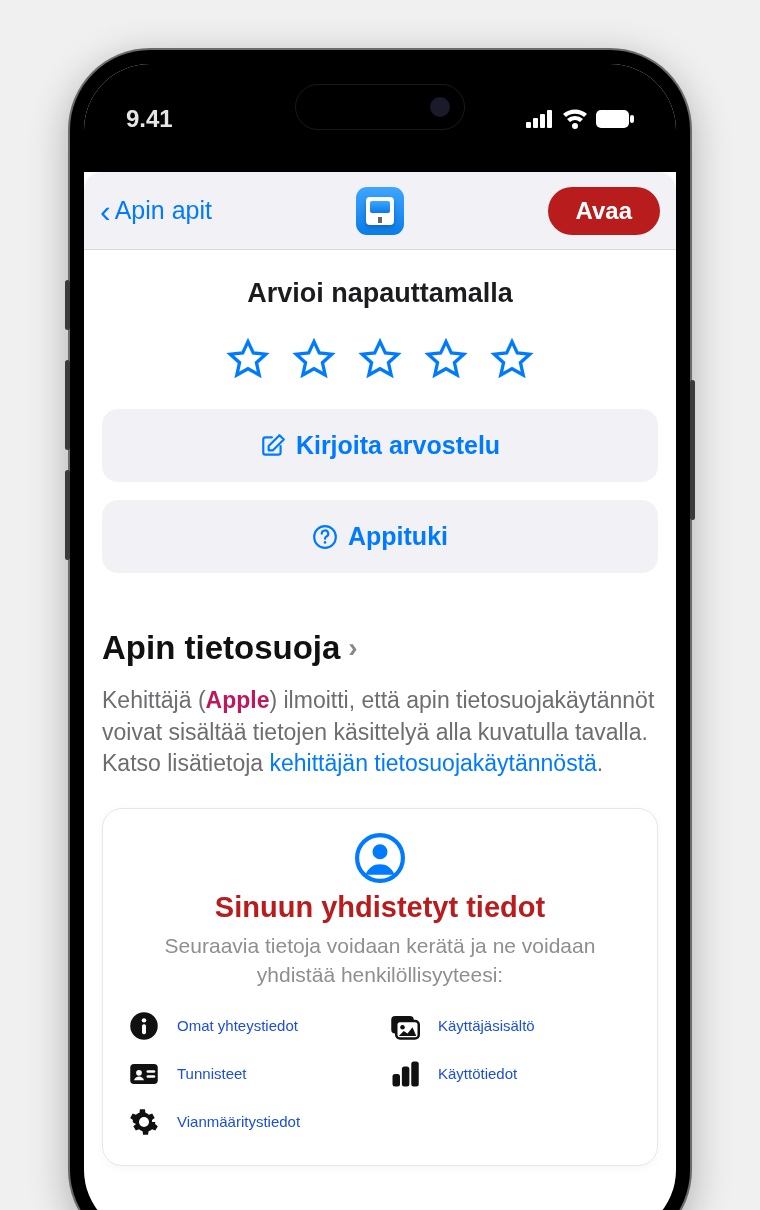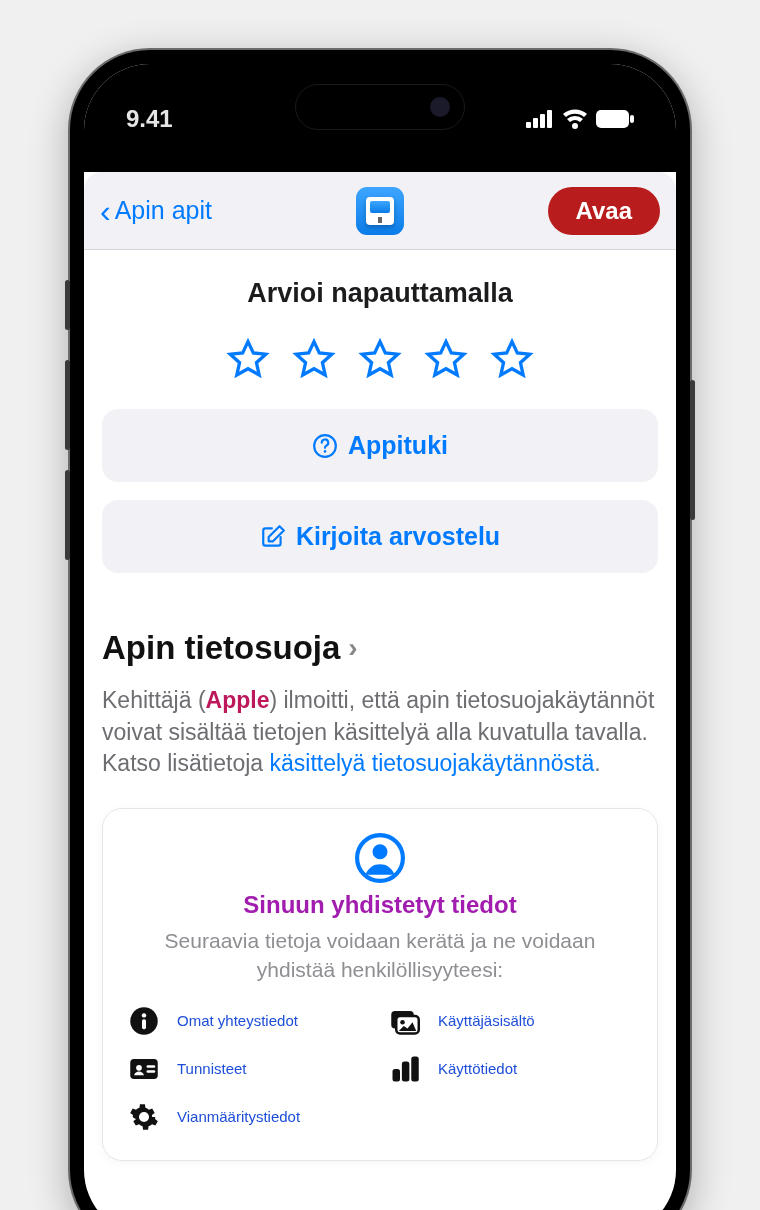--- a/index.html
+++ b/index.html
@@ -212,23 +212,23 @@
     box-shadow: 0 2px 10px rgba(0,0,0,0.04);
   }
   .card-icon {
     display: flex;
     justify-content: center;
     margin-bottom: 8px;
   }
   .card-icon svg { width: 50px; height: 50px; }
   .card-title {
     text-align: center;
-    font-size: 24px;
+    font-size: 29px;
     font-weight: 700;
-    color: #a21caf;
+    color: #b91c1c;
     margin-bottom: 8px;
   }
   .card-sub {
     text-align: center;
     font-size: 21px;
     color: #8e8e93;
     line-height: 1.35;
     margin-bottom: 22px;
   }
   .data-grid {
@@ -320,41 +320,41 @@
           </span>
         <span class="star">
             <svg viewBox="0 0 24 24">
               <path fill="none" stroke="#007aff" stroke-width="1.8" d="M12 2.5l2.9 6.2 6.8.7-5.1 4.6 1.5 6.7L12 17.3l-6.1 3.4 1.5-6.7L2.3 9.4l6.8-.7L12 2.5z"></path>
             </svg>
           </span>
       </div>
 
       <div class="action-btn">
         <svg viewBox="0 0 24 24">
+            <path fill="none" stroke="#007aff" stroke-width="2" stroke-linecap="round" stroke-linejoin="round" d="M11 4H5a2 2 0 0 0-2 2v12a2 2 0 0 0 2 2h12a2 2 0 0 0 2-2v-6 M18 2l4 4L12 16H8v-4L18 2z"></path>
+          </svg>
+        <span>Kirjoita arvostelu</span>
+      </div>
+
+      <div class="action-btn">
+        <svg viewBox="0 0 24 24">
             <circle cx="12" cy="12" r="10" fill="none" stroke="#007aff" stroke-width="2"></circle>
             <path fill="none" stroke="#007aff" stroke-width="2" stroke-linecap="round" d="M9 9a3 3 0 1 1 4.2 2.7c-.8.5-1.2 1-1.2 2"></path>
             <circle cx="12" cy="17" r="1.2" fill="#007aff"></circle>
           </svg>
         <span>Appituki</span>
       </div>
 
-      <div class="action-btn">
-        <svg viewBox="0 0 24 24">
-            <path fill="none" stroke="#007aff" stroke-width="2" stroke-linecap="round" stroke-linejoin="round" d="M11 4H5a2 2 0 0 0-2 2v12a2 2 0 0 0 2 2h12a2 2 0 0 0 2-2v-6 M18 2l4 4L12 16H8v-4L18 2z"></path>
-          </svg>
-        <span>Kirjoita arvostelu</span>
-      </div>
-
       <div class="privacy-header">
         <h2>Apin tietosuoja</h2>
         <span class="chev">›</span>
       </div>
 
       <p class="privacy-text">
-        <span>Kehittäjä (</span><b>Apple</b><span>) ilmoitti, että apin tietosuojakäytännöt voivat sisältää tietojen käsittelyä alla kuvatulla tavalla. Katso lisätietoja </span><span class="link">käsittelyä tietosuojakäytännöstä</span><span>.</span>
+        <span>Kehittäjä (</span><b>Apple</b><span>) ilmoitti, että apin tietosuojakäytännöt voivat sisältää tietojen käsittelyä alla kuvatulla tavalla. Katso lisätietoja </span><span class="link">kehittäjän tietosuojakäytännöstä</span><span>.</span>
       </p>
 
       <div class="privacy-card">
         <div class="card-icon">
           <svg viewBox="0 0 24 24">
               <circle cx="12" cy="12" r="11" fill="none" stroke="#007aff" stroke-width="2"></circle>
               <circle cx="12" cy="9" r="3.6" fill="#007aff"></circle>
               <path d="M5 20c1.5-3.5 4-5 7-5s5.5 1.5 7 5" fill="#007aff"></path>
             </svg>
         </div>

